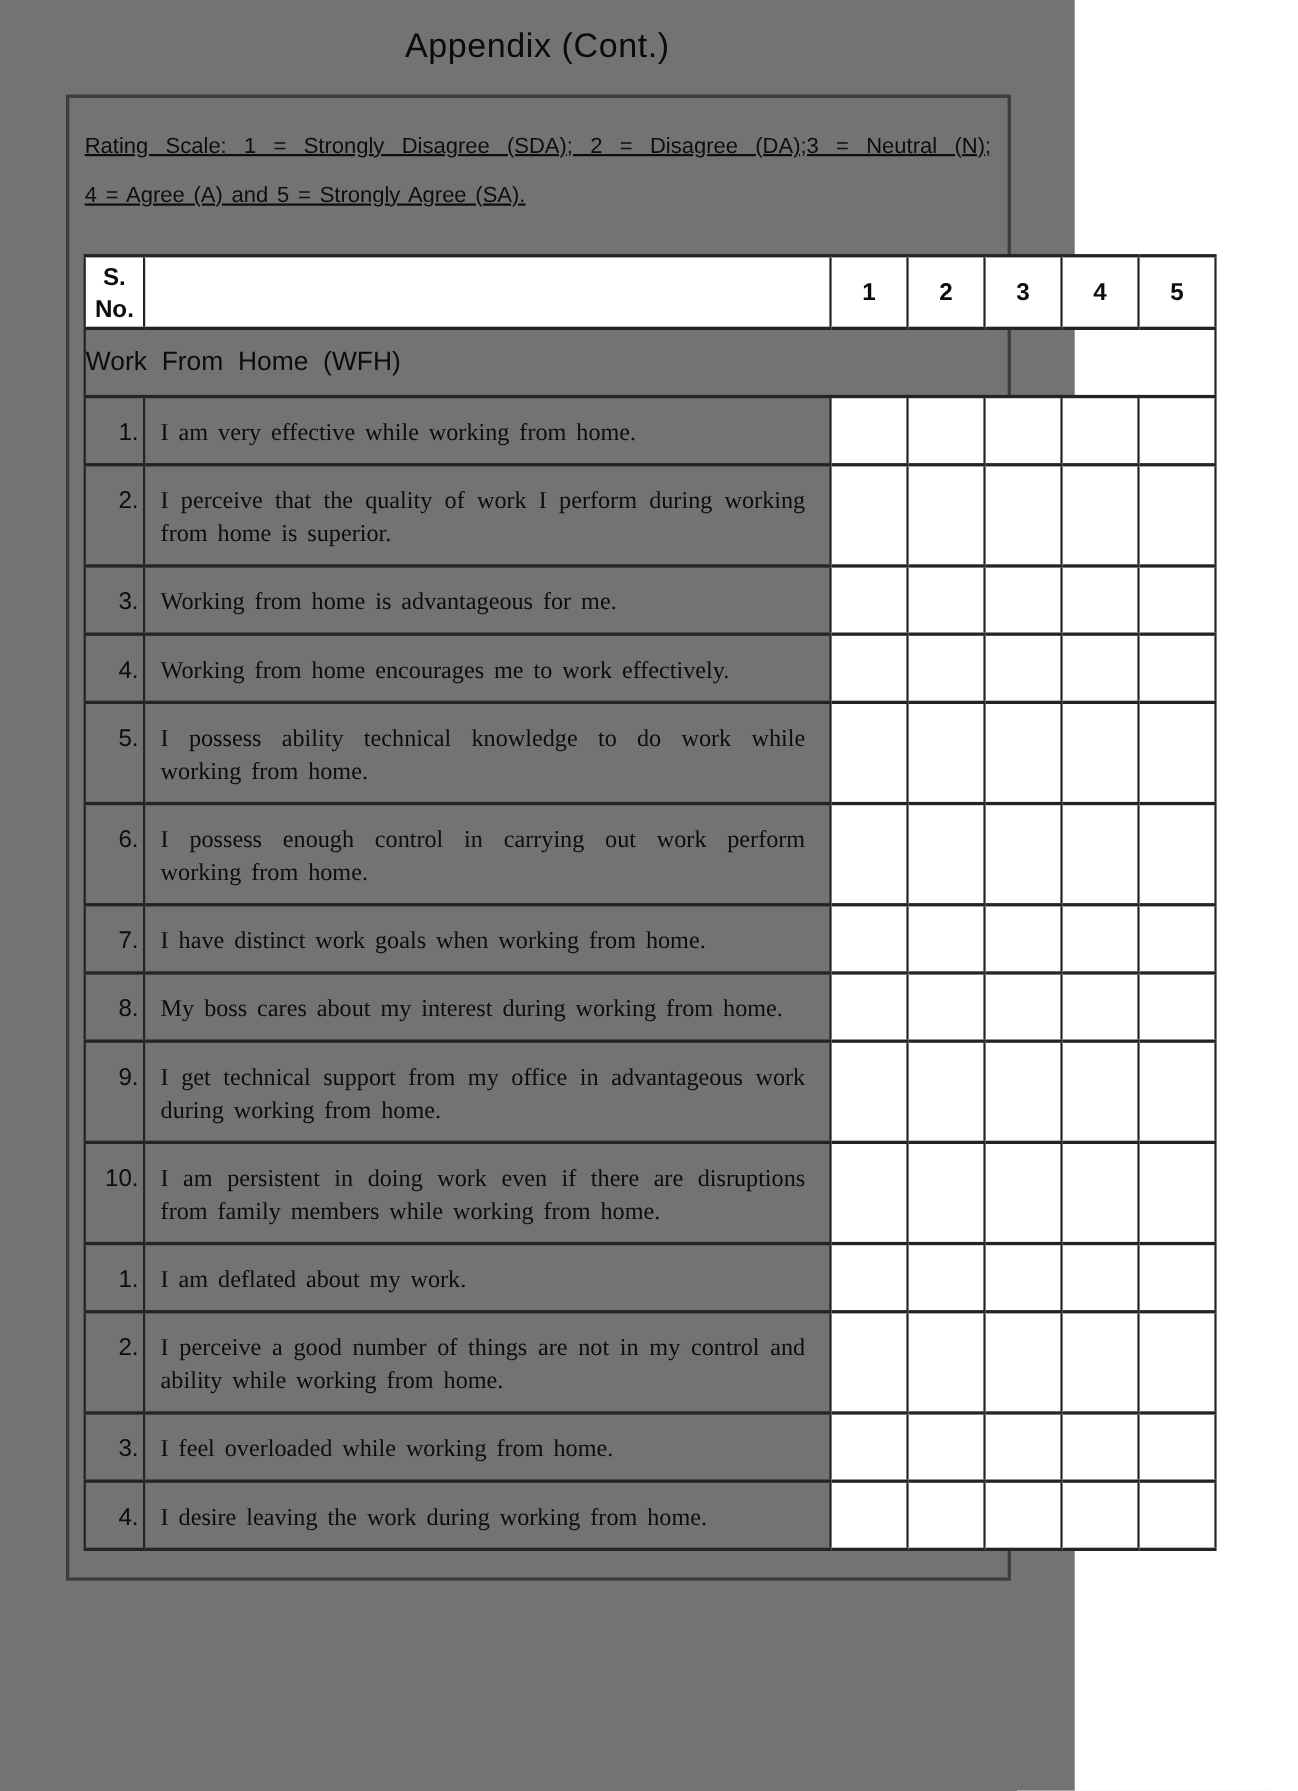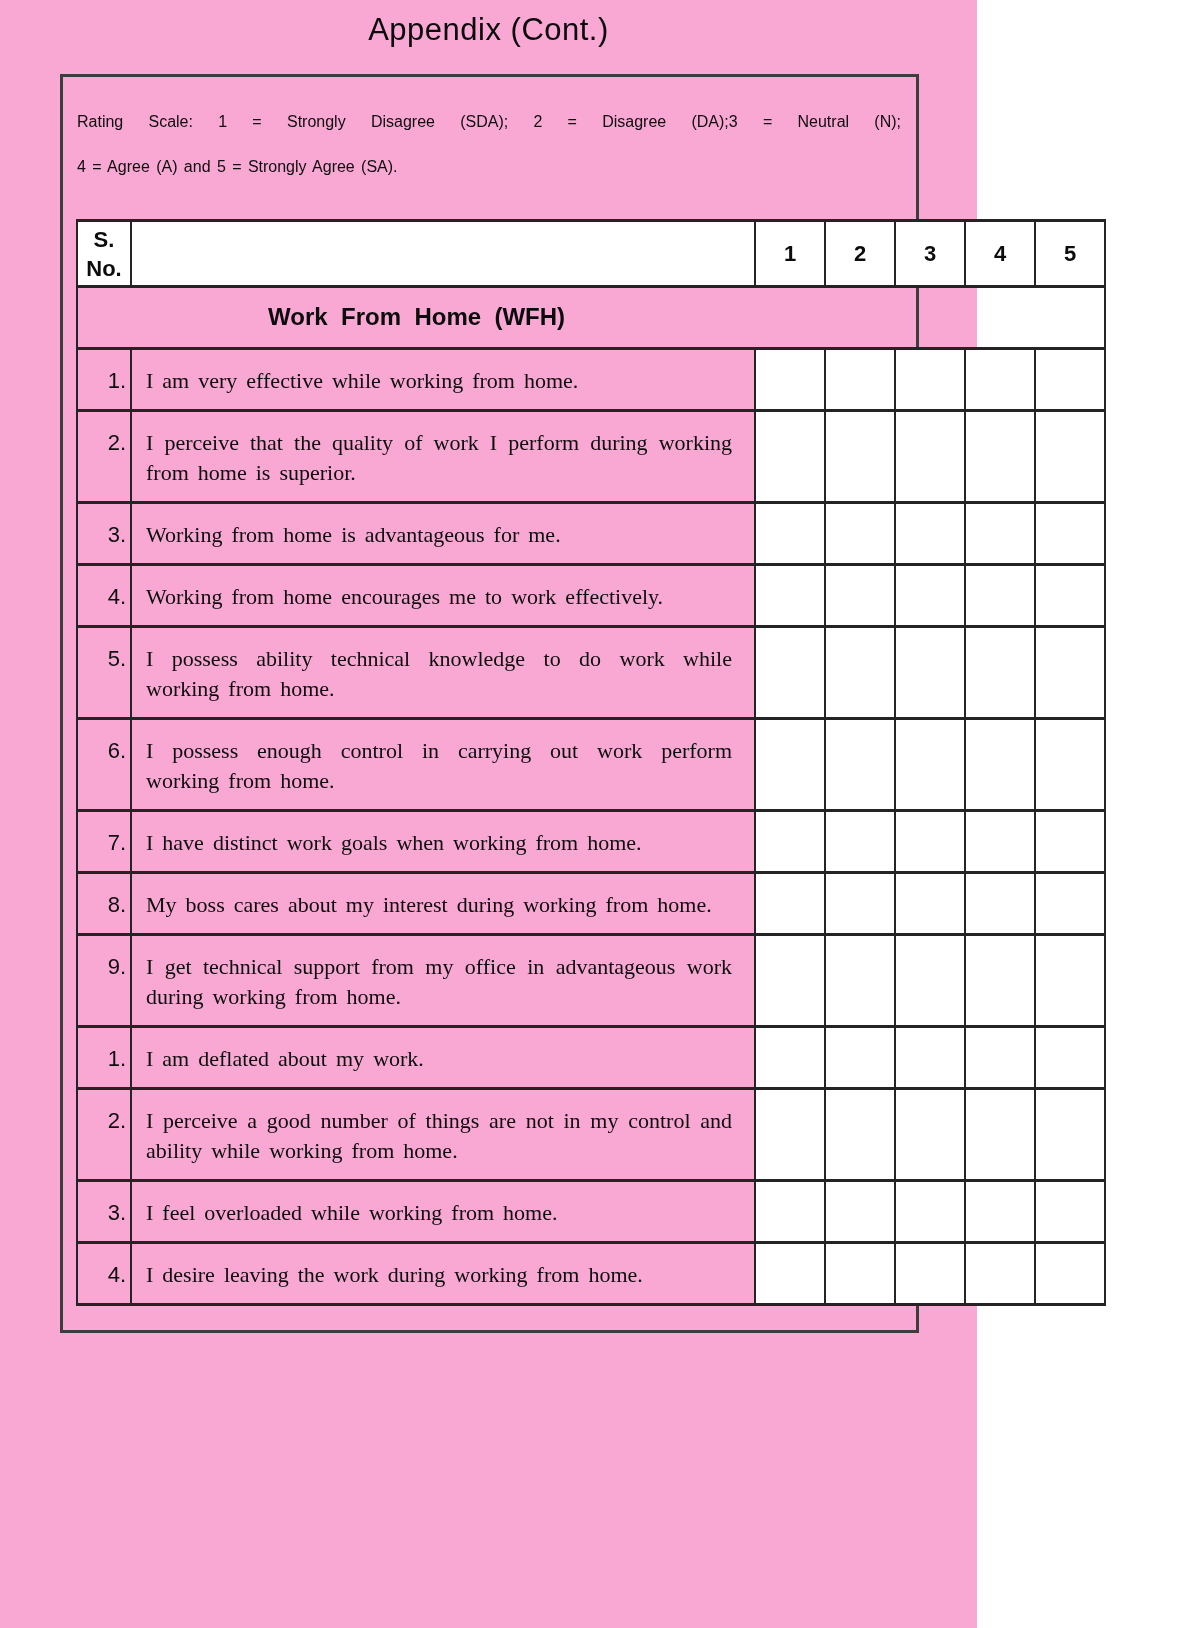--- a/index.html
+++ b/index.html
@@ -3,48 +3,49 @@
 <meta charset="utf-8">
 <style>
   html, body {
     margin: 0;
     padding: 0;
     background: #ffffff;
   }
   .page {
     width: 977px;
     min-height: 1628px;
-    background: #f9a8d4;
+    background: #737373;
     font-family: "Liberation Sans", sans-serif;
     color: #0d0d0d;
     box-sizing: border-box;
-    padding-top: 12px;
+    padding-top: 24px;
   }
   .doc-title {
     margin: 0;
     text-align: center;
     font-size: 31px;
     font-weight: 400;
     letter-spacing: 0.5px;
     color: #0b0b0b;
   }
   .box {
     margin: 26px 58px 0 60px;
     border: 3px solid #3d3d3d;
     box-sizing: border-box;
     padding: 12px 0 24px 0;
   }
   .scale {
     margin: 10px 15px 30px 14px;
   }
   .scale-line {
-    font-size: 16px;
+    font-size: 20px;
     line-height: 45px;
     color: #0d0d0d;
     word-spacing: 0.12em;
+    text-decoration: underline;
   }
   .scale-line-1 {
     text-align: justify;
     text-align-last: justify;
   }
   table.q-table {
     border-collapse: collapse;
     table-layout: fixed;
     width: 1028px;
     margin-left: 13px;
@@ -69,23 +70,22 @@
   }
   th.sno-h {
     white-space: pre-line;
     line-height: 29px;
   }
   tr.section-row td {
     padding: 13px 0 14px 0;
   }
   .section-title {
     width: 66%;
-    text-align: center;
     font-size: 24px;
-    font-weight: 700;
+    font-weight: 400;
     word-spacing: 0.28em;
     line-height: 32px;
     color: #0c0c0c;
   }
   td.sno {
     font-size: 22px;
     text-align: right;
     vertical-align: top;
     padding: 16px 4px 13px 0;
     line-height: 30px;
@@ -220,20 +220,29 @@
           <tr>
             <td class="sno">9.</td>
             <td class="stmt">I get technical support from my office in advantageous work during working from home.</td>
             <td class="rate"></td>
             <td class="rate"></td>
             <td class="rate"></td>
             <td class="rate"></td>
             <td class="rate"></td>
           </tr>
           <tr>
+            <td class="sno">10.</td>
+            <td class="stmt">I am persistent in doing work even if there are disruptions from family members while working from home.</td>
+            <td class="rate"></td>
+            <td class="rate"></td>
+            <td class="rate"></td>
+            <td class="rate"></td>
+            <td class="rate"></td>
+          </tr>
+          <tr>
             <td class="sno">1.</td>
             <td class="stmt">I am deflated about my work.</td>
             <td class="rate"></td>
             <td class="rate"></td>
             <td class="rate"></td>
             <td class="rate"></td>
             <td class="rate"></td>
           </tr>
           <tr>
             <td class="sno">2.</td>

